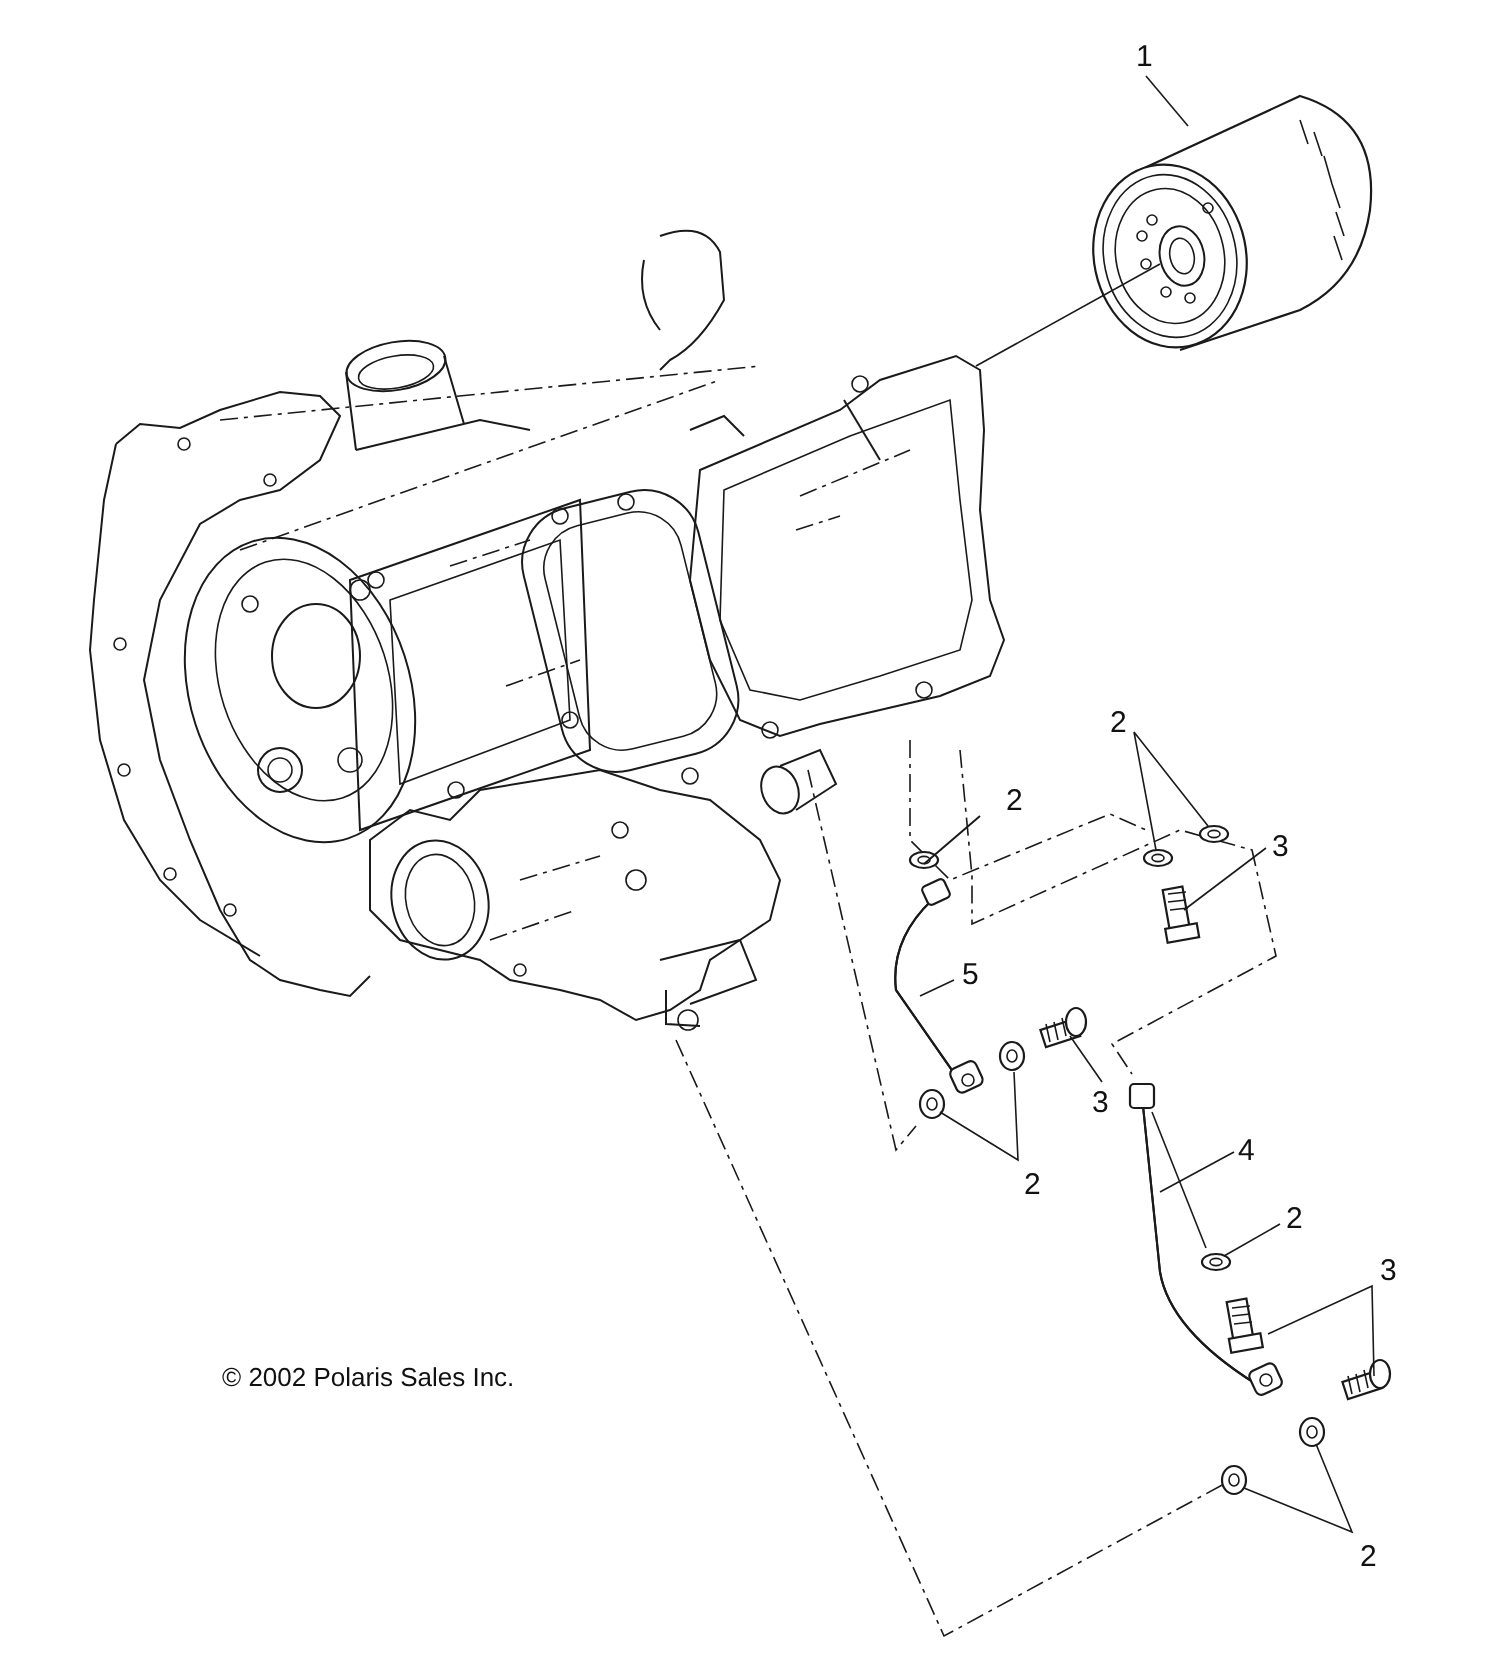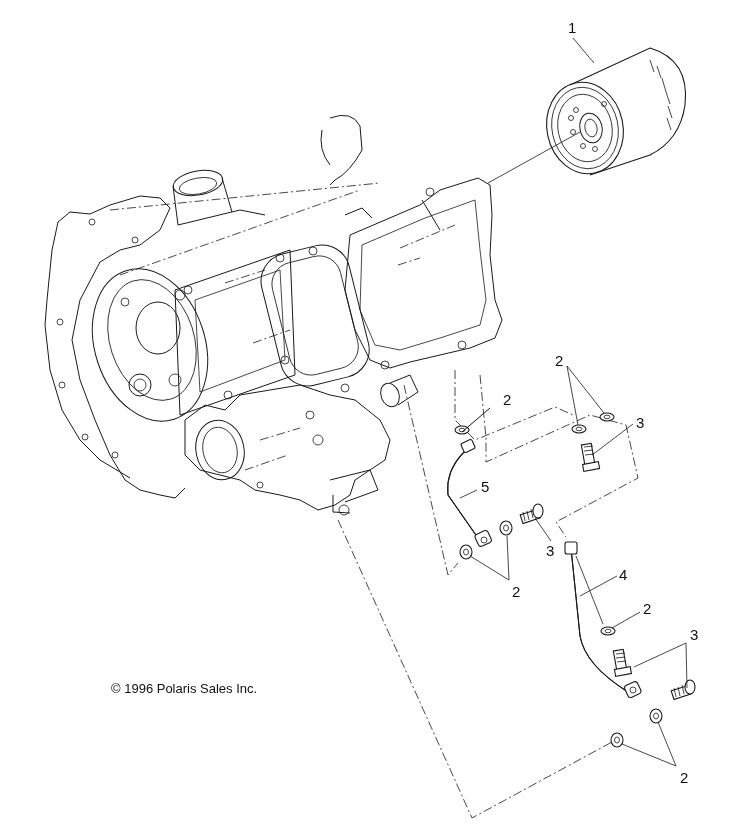--- a/index.html
+++ b/index.html
@@ -197,13 +197,13 @@
     <ellipse class="thin" cx="656" cy="716" rx="2.5" ry="3"></ellipse>
     <ellipse class="part" cx="617" cy="740" rx="6" ry="7"></ellipse>
     <ellipse class="thin" cx="617" cy="740" rx="2.5" ry="3"></ellipse>
     <path class="thin" d="M622,744 L676,766 L658,722"></path>
     <text class="callout-text" x="680" y="783">2</text>
   </g>
 
   <path class="dash" d="M338,520 L472,818 L612,742"></path>
 </svg>
 
-<div class="copyright">© 1996 Polaris Sales Inc.</div>
+<div class="copyright">© 2002 Polaris Sales Inc.</div>
 
 </body></html>

